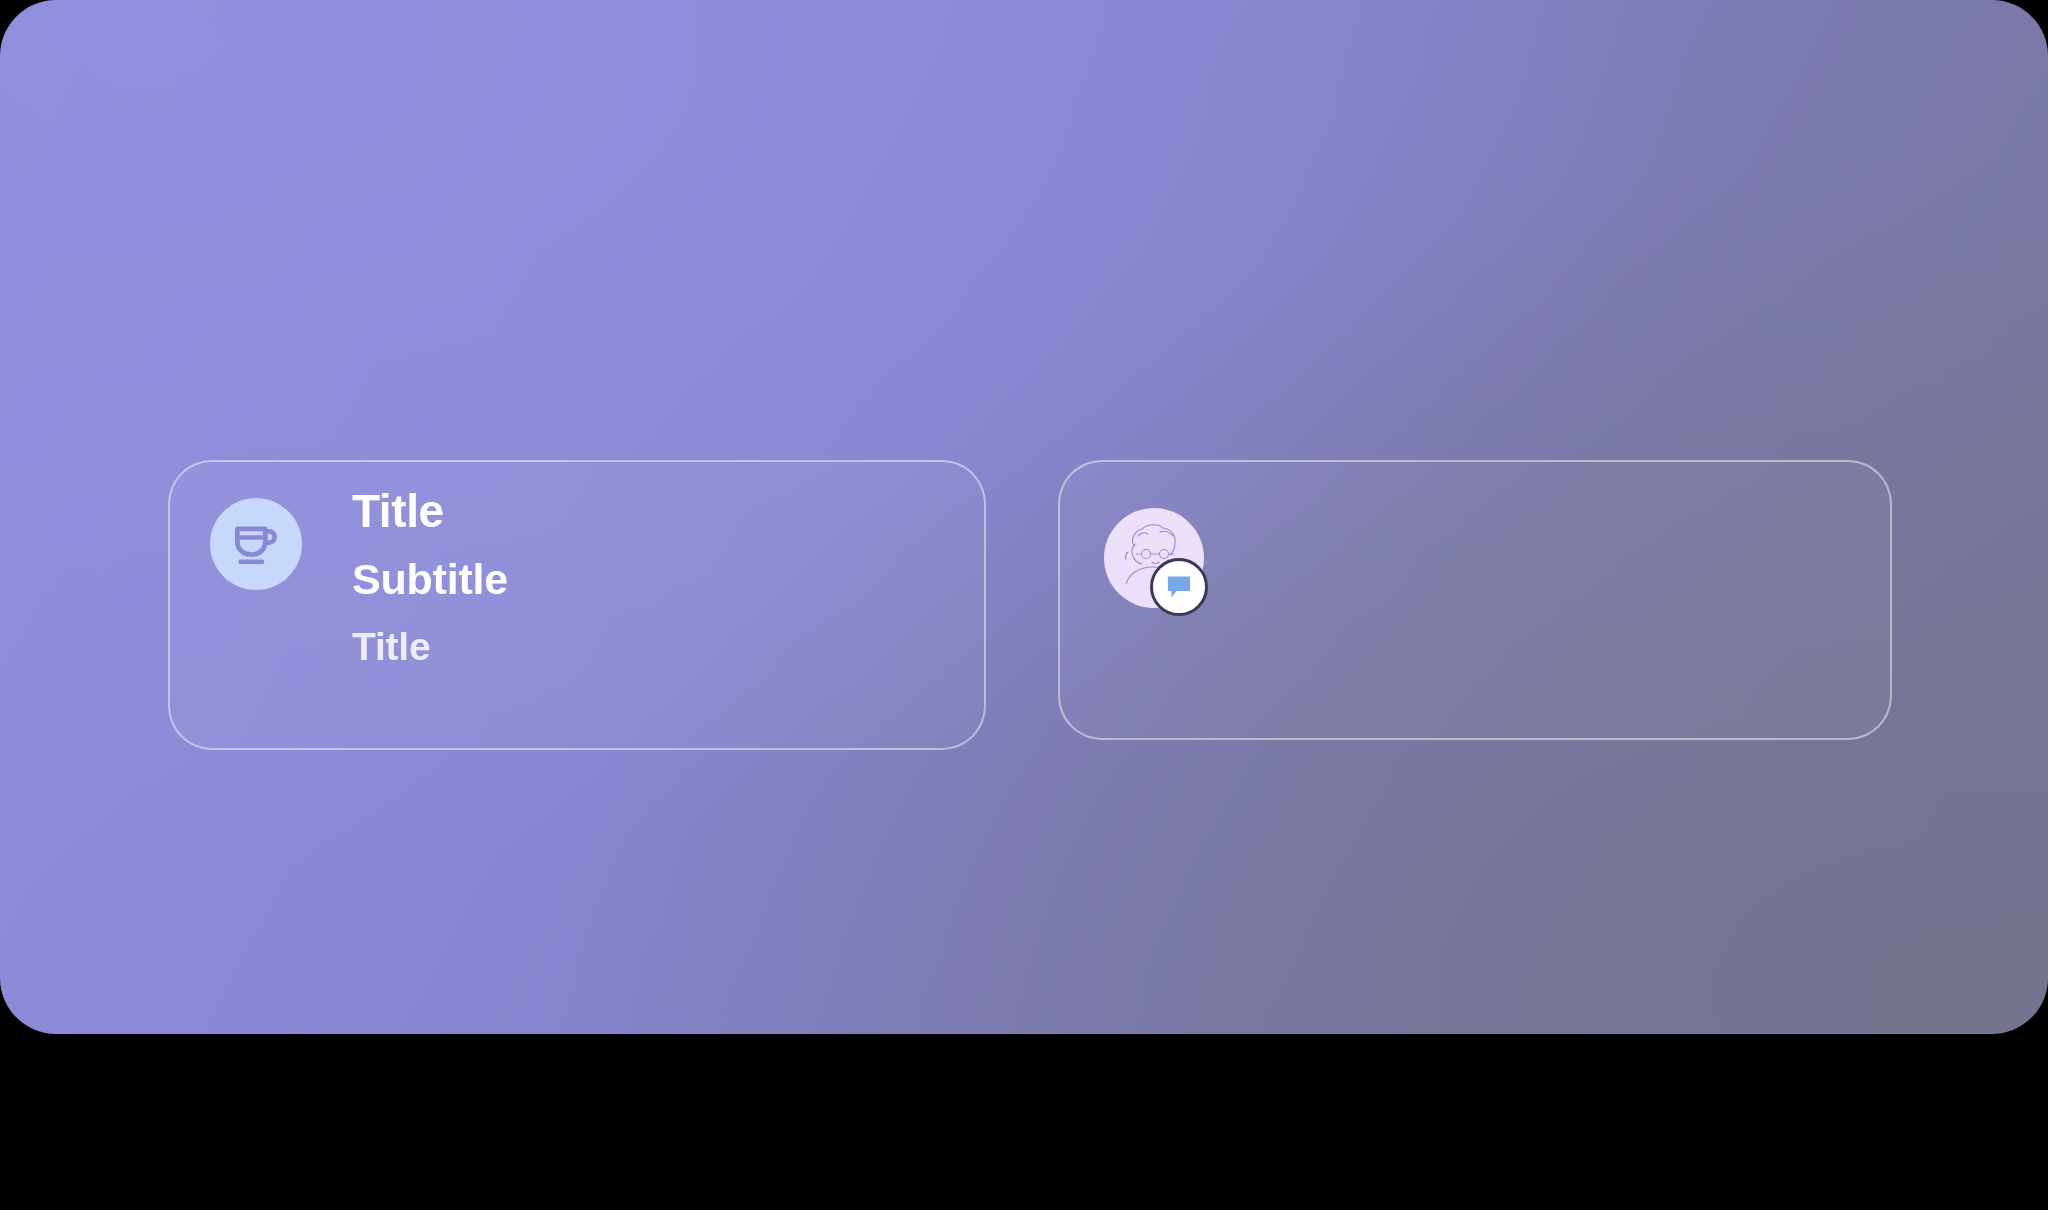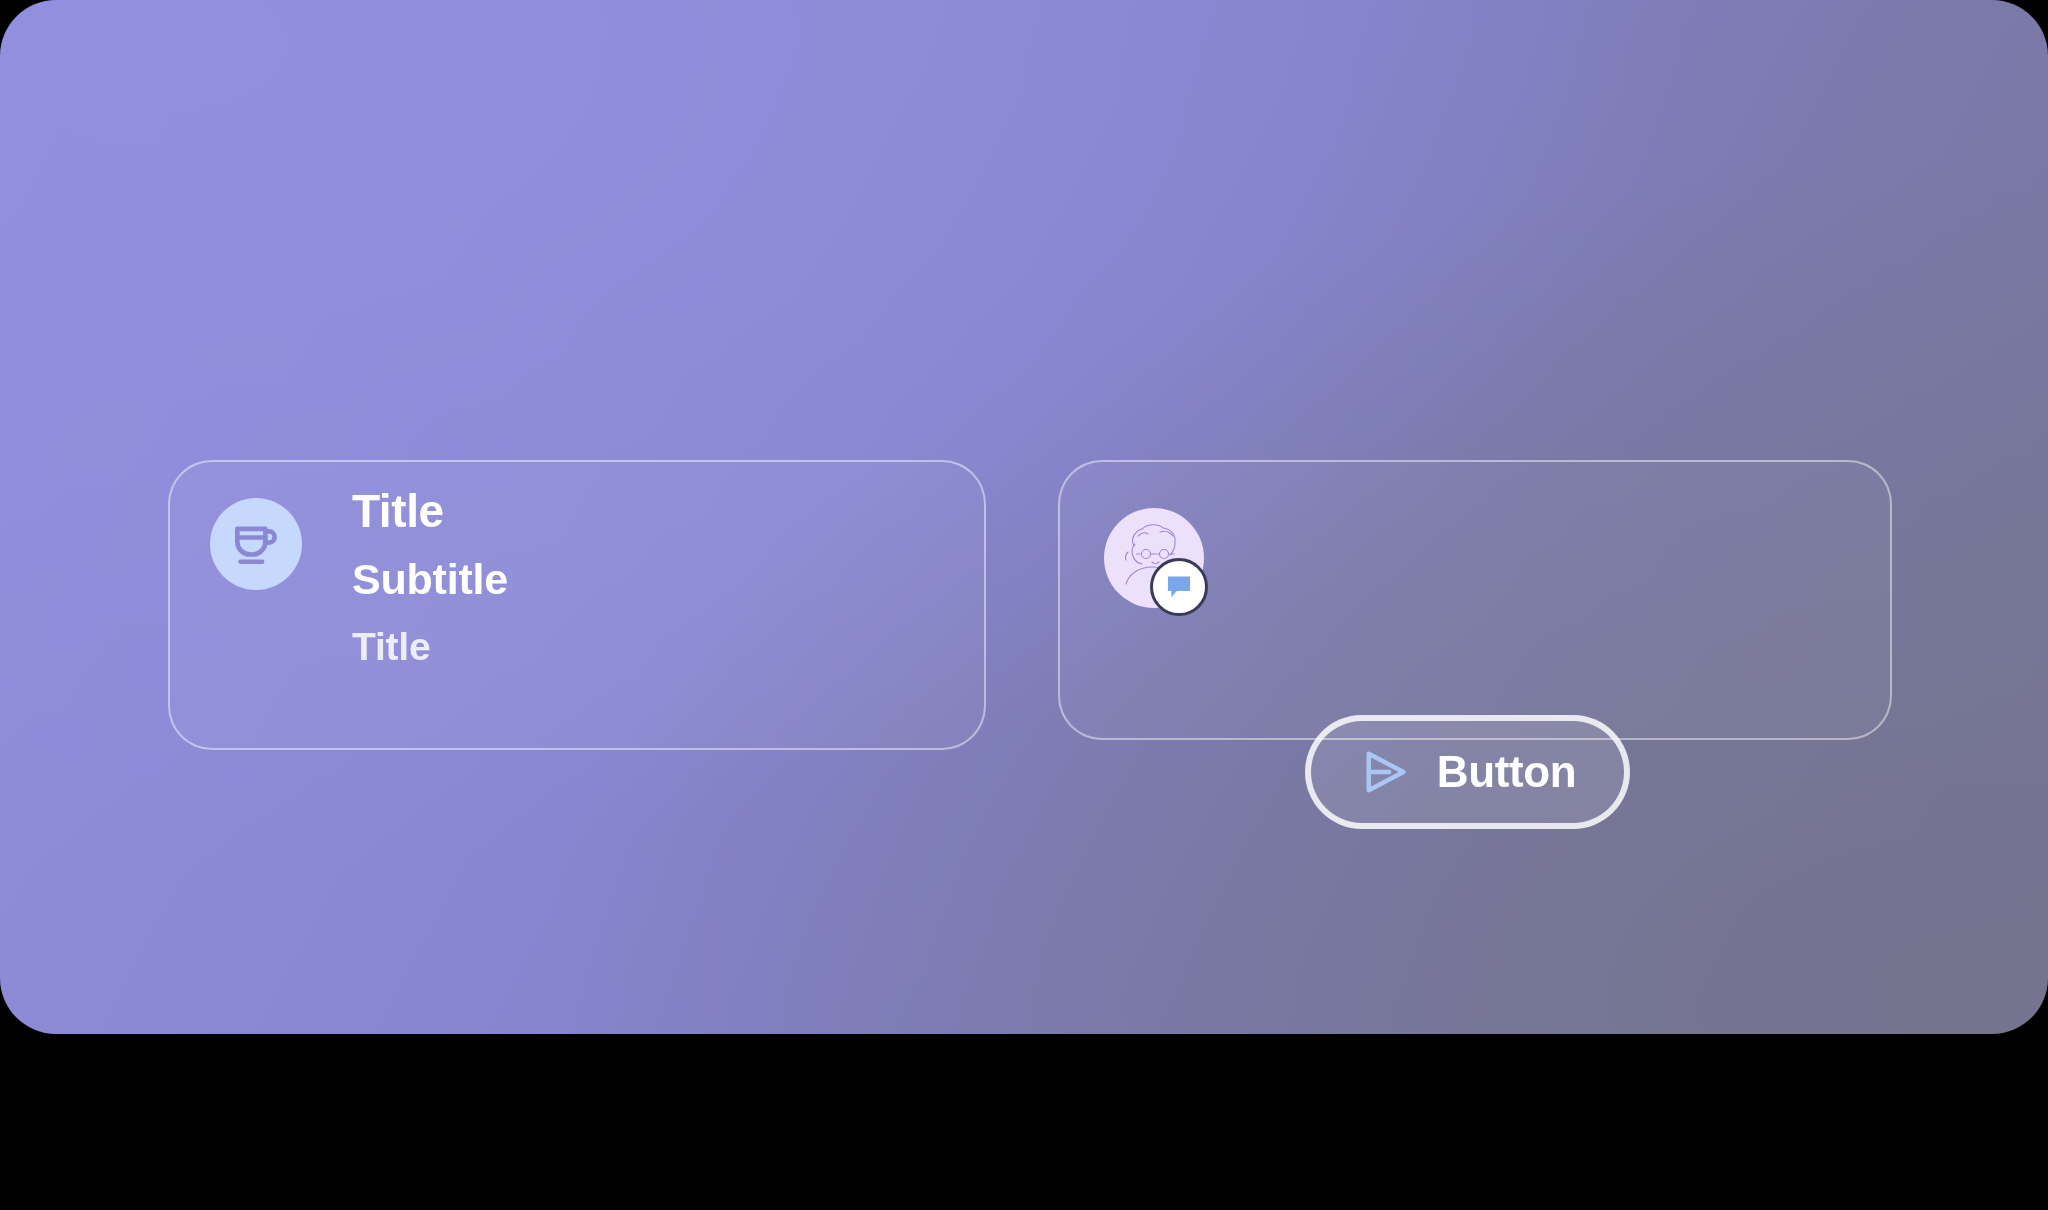--- a/index.html
+++ b/index.html
@@ -209,21 +209,14 @@
       <div class="avatar-badge">
         <svg width="34" height="34" viewBox="0 0 24 24">
           <path d="M4.2 4.6h15.6v10.2H10.4L6.6 19.4v-4.6H4.2Z" fill="#7aa7ea"></path>
         </svg>
       </div>
     </div>
 
 
   </div>
 
-  <div id="action-button">
-    <svg width="52" height="52" viewBox="0 0 24 24" fill="none" stroke="#a9c6f5" stroke-width="2.1" stroke-linecap="round" stroke-linejoin="round" class="send-icon">
-      <path d="M4.5 3.6 20.5 12 4.5 20.4Z"></path>
-      <path d="M4.5 12h9.4"></path>
-    </svg>
-    <span class="btn-label">Button</span>
-  </div>
 
 </div>
 
 </body></html>

